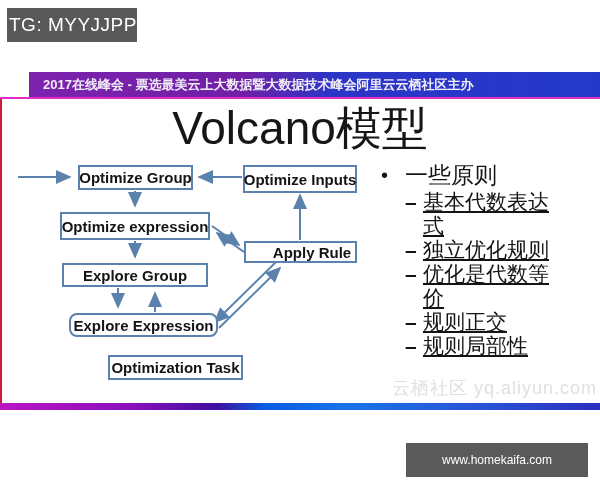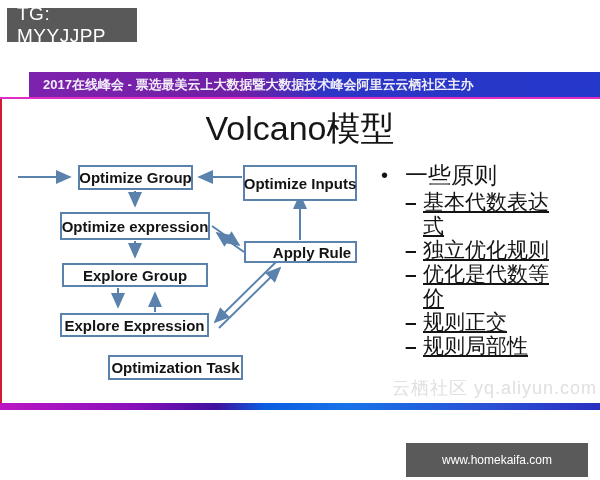--- a/index.html
+++ b/index.html
@@ -5,55 +5,55 @@
   html,body{margin:0;padding:0;}
   body{
     width:600px;height:480px;position:relative;overflow:hidden;
     background:#ffffff;
     font-family:"Liberation Sans", sans-serif;
   }
   
   .tg-badge{
     position:absolute;left:7px;top:8px;width:130px;height:34px;
     background:#595959;color:#ffffff;font-size:19px;
-    display:flex;align-items:center;padding-left:10px;box-sizing:border-box;
+    display:flex;align-items:center;padding-left:2px;box-sizing:border-box;
     letter-spacing:0.5px;
   }
   
   .banner{
     position:absolute;left:0;top:72px;width:600px;height:25px;
     background:linear-gradient(100deg,#7d22ae 0%,#701fa6 36%,#2c35c6 50%,#2339cb 100%);
     color:#f2eef8;font-size:13px;font-weight:bold;
     display:flex;align-items:center;justify-content:flex-start;
     padding:0 14px;box-sizing:border-box;margin-left:29px;
   }
   .banner-underline{
     position:absolute;left:0;top:97px;width:600px;height:2px;background:#e12dc3;
   }
   .left-red-line{
     position:absolute;left:0;top:99px;width:2px;height:304px;background:#cf1b35;
   }
   
   .slide-title{
     position:absolute;left:0;top:106px;width:600px;text-align:center;
-    font-size:34px;line-height:44px;color:#161616;
+    font-size:46px;line-height:44px;color:#161616;
   }
   
   .box{
     position:absolute;background:#ffffff;border:2px solid #5b82ad;
     display:flex;align-items:center;justify-content:center;
     font-size:15px;font-weight:600;color:#141414;box-sizing:border-box;
     white-space:nowrap;
   }
   #b-og{left:78px;top:165px;width:115px;height:25px;}
-  #b-oi{left:243px;top:165px;width:114px;height:36px;}
+  #b-oi{left:243px;top:165px;width:114px;height:28px;}
   #b-oe{left:60px;top:212px;width:150px;height:28px;}
   #b-ar{left:244px;top:241px;width:113px;height:22px;padding-left:23px;}
   #b-eg{left:62px;top:263px;width:146px;height:24px;}
-  #b-ee{left:60px;top:313px;width:149px;height:24px;}
+  #b-ee{left:69px;top:313px;width:149px;height:24px;border-radius:8px;}
   #b-ot{left:108px;top:355px;width:135px;height:25px;}
   .arrows{position:absolute;left:0;top:0;width:600px;height:480px;pointer-events:none;}
   
   .bullets{
     position:absolute;left:381px;top:162px;width:216px;color:#141414;
   }
   .main-item{display:flex;font-size:23px;line-height:26px;margin-bottom:2px;}
   .main-item .dot{width:24px;font-size:20px;}
   .sub-item{display:flex;margin-left:24px;font-size:21px;line-height:24px;}
   .sub-item .dash{width:18px;font-weight:bold;}

